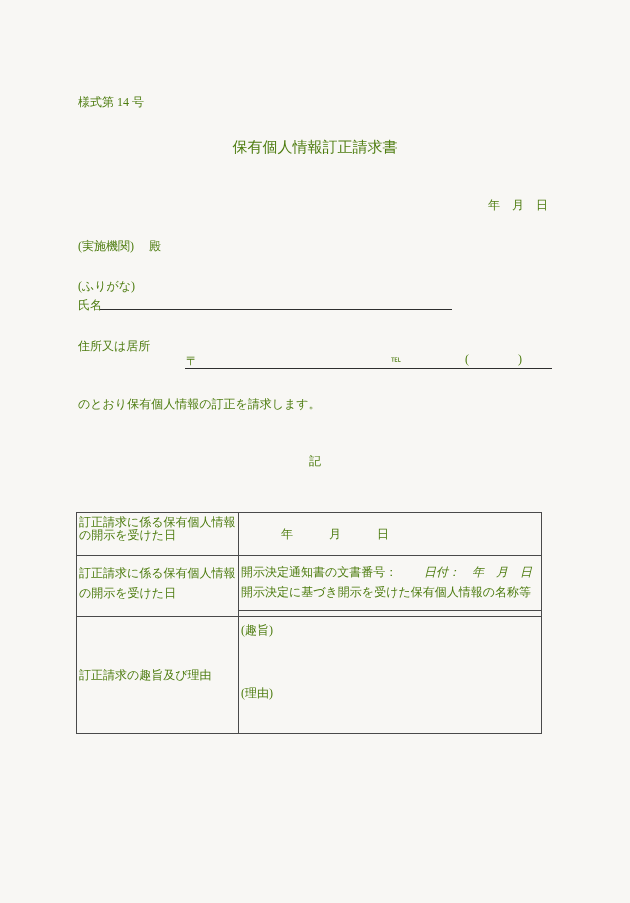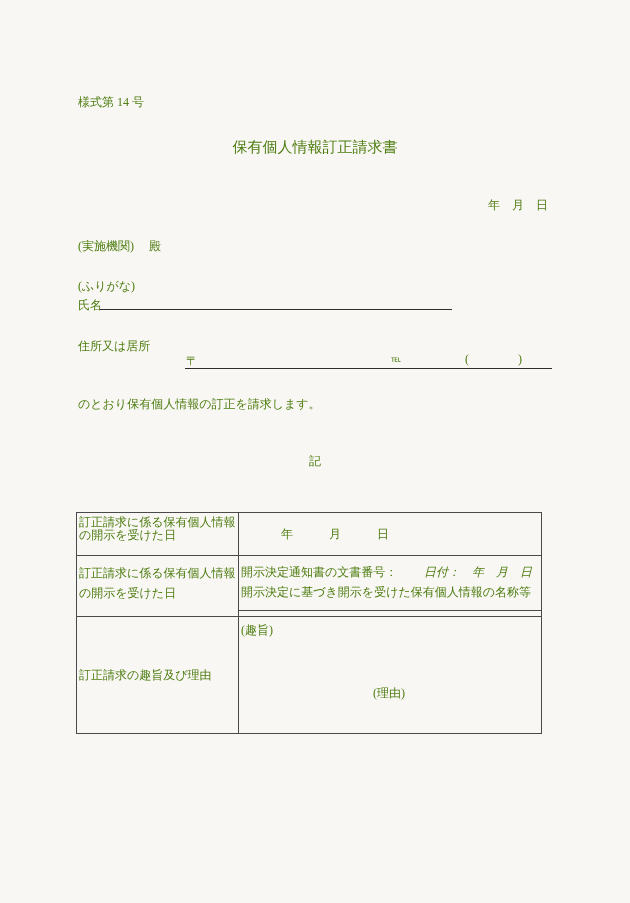--- a/index.html
+++ b/index.html
@@ -34,21 +34,21 @@
   .r2-label { padding: 7px 1px 0 2px; line-height: 20px; }
   .r2-value { position: relative; padding: 6px 4px 0 2px; line-height: 20px; }
   .r2-line1 { position: relative; }
   .r2-date { position: absolute; left: 183px; top: 0; font-style: italic; }
   .subline {
     position: absolute; left: 0; right: 0; bottom: 5px;
     height: 0; border-top: 1px solid #4a4a4a;
   }
   .r3-label { display: flex; align-items: center; padding-left: 2px; }
   .r3-value { padding: 5px 4px 0 2px; }
-  .reason { margin-top: 46px; text-align: center; }
+  .reason { margin-top: 46px; }
   .body-par { line-height: 19px; width: 484px; }
 </style>
 </head>
 <body>
 
 <div class="page">
 
   <div class="abs" style="left:78px; top:94px;">様式第 14 号</div>
 
   <div class="abs centered" style="top:138px; font-size:15px;">保有個人情報訂正請求書</div>

